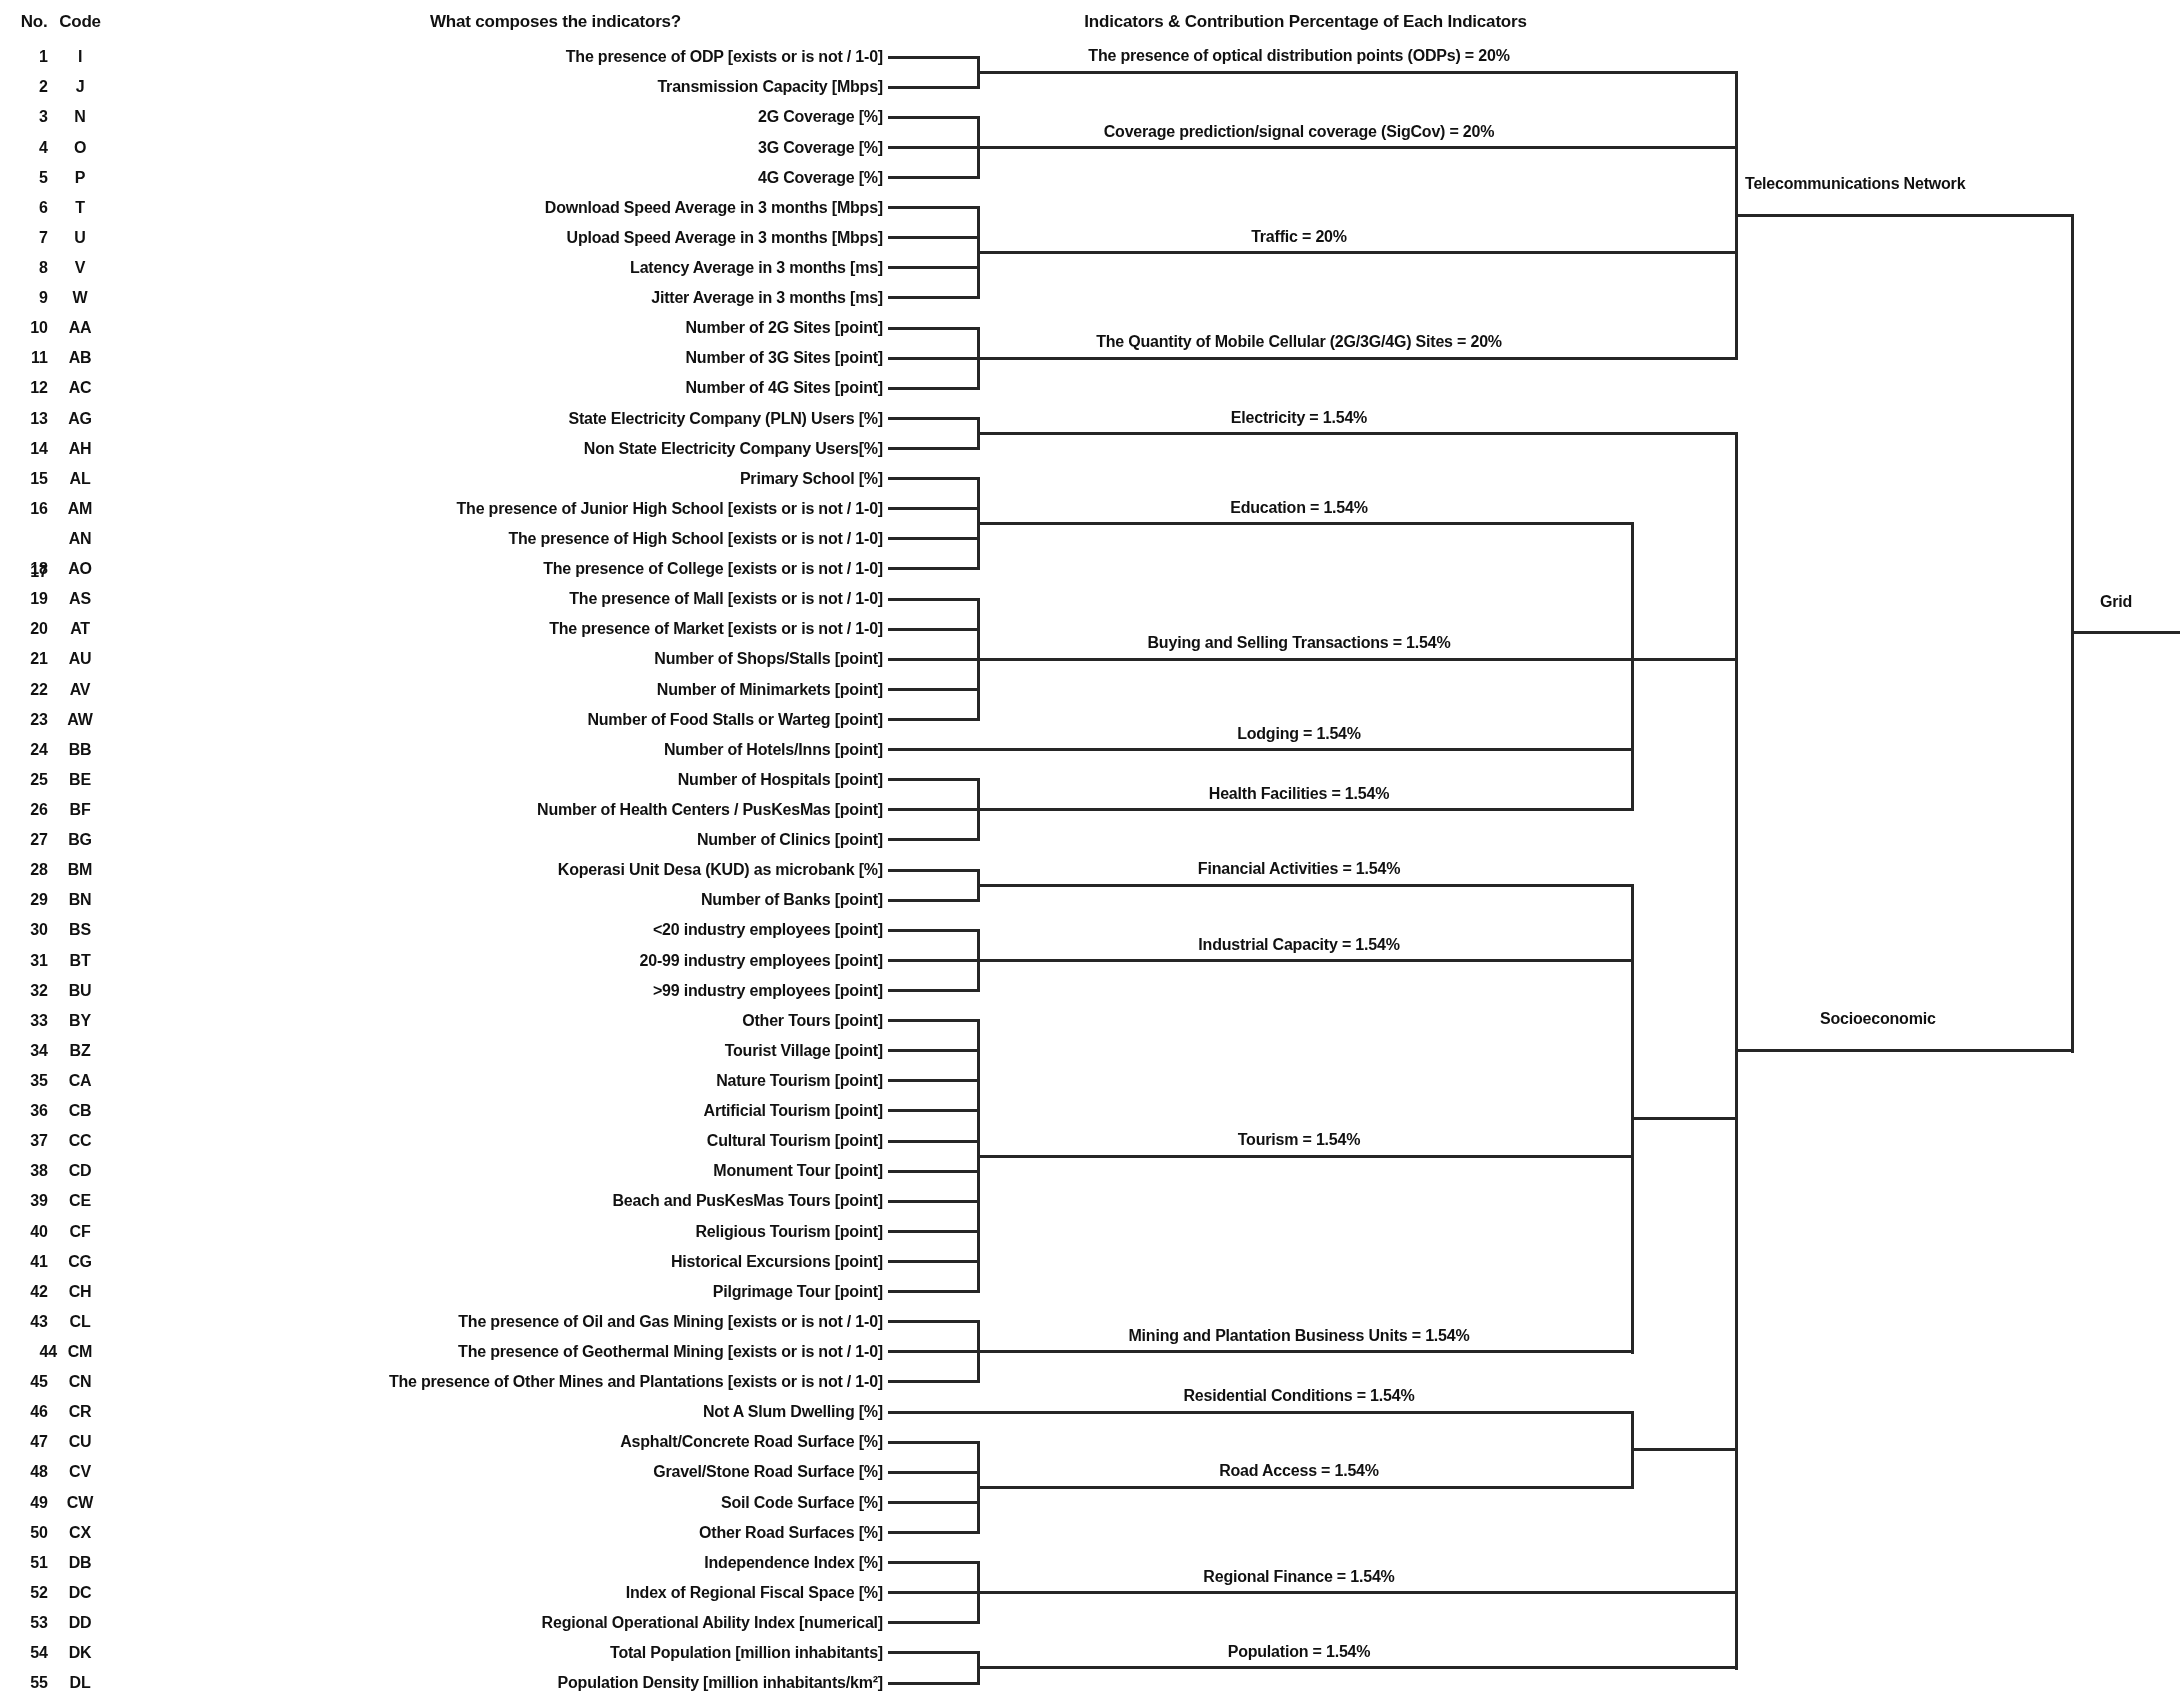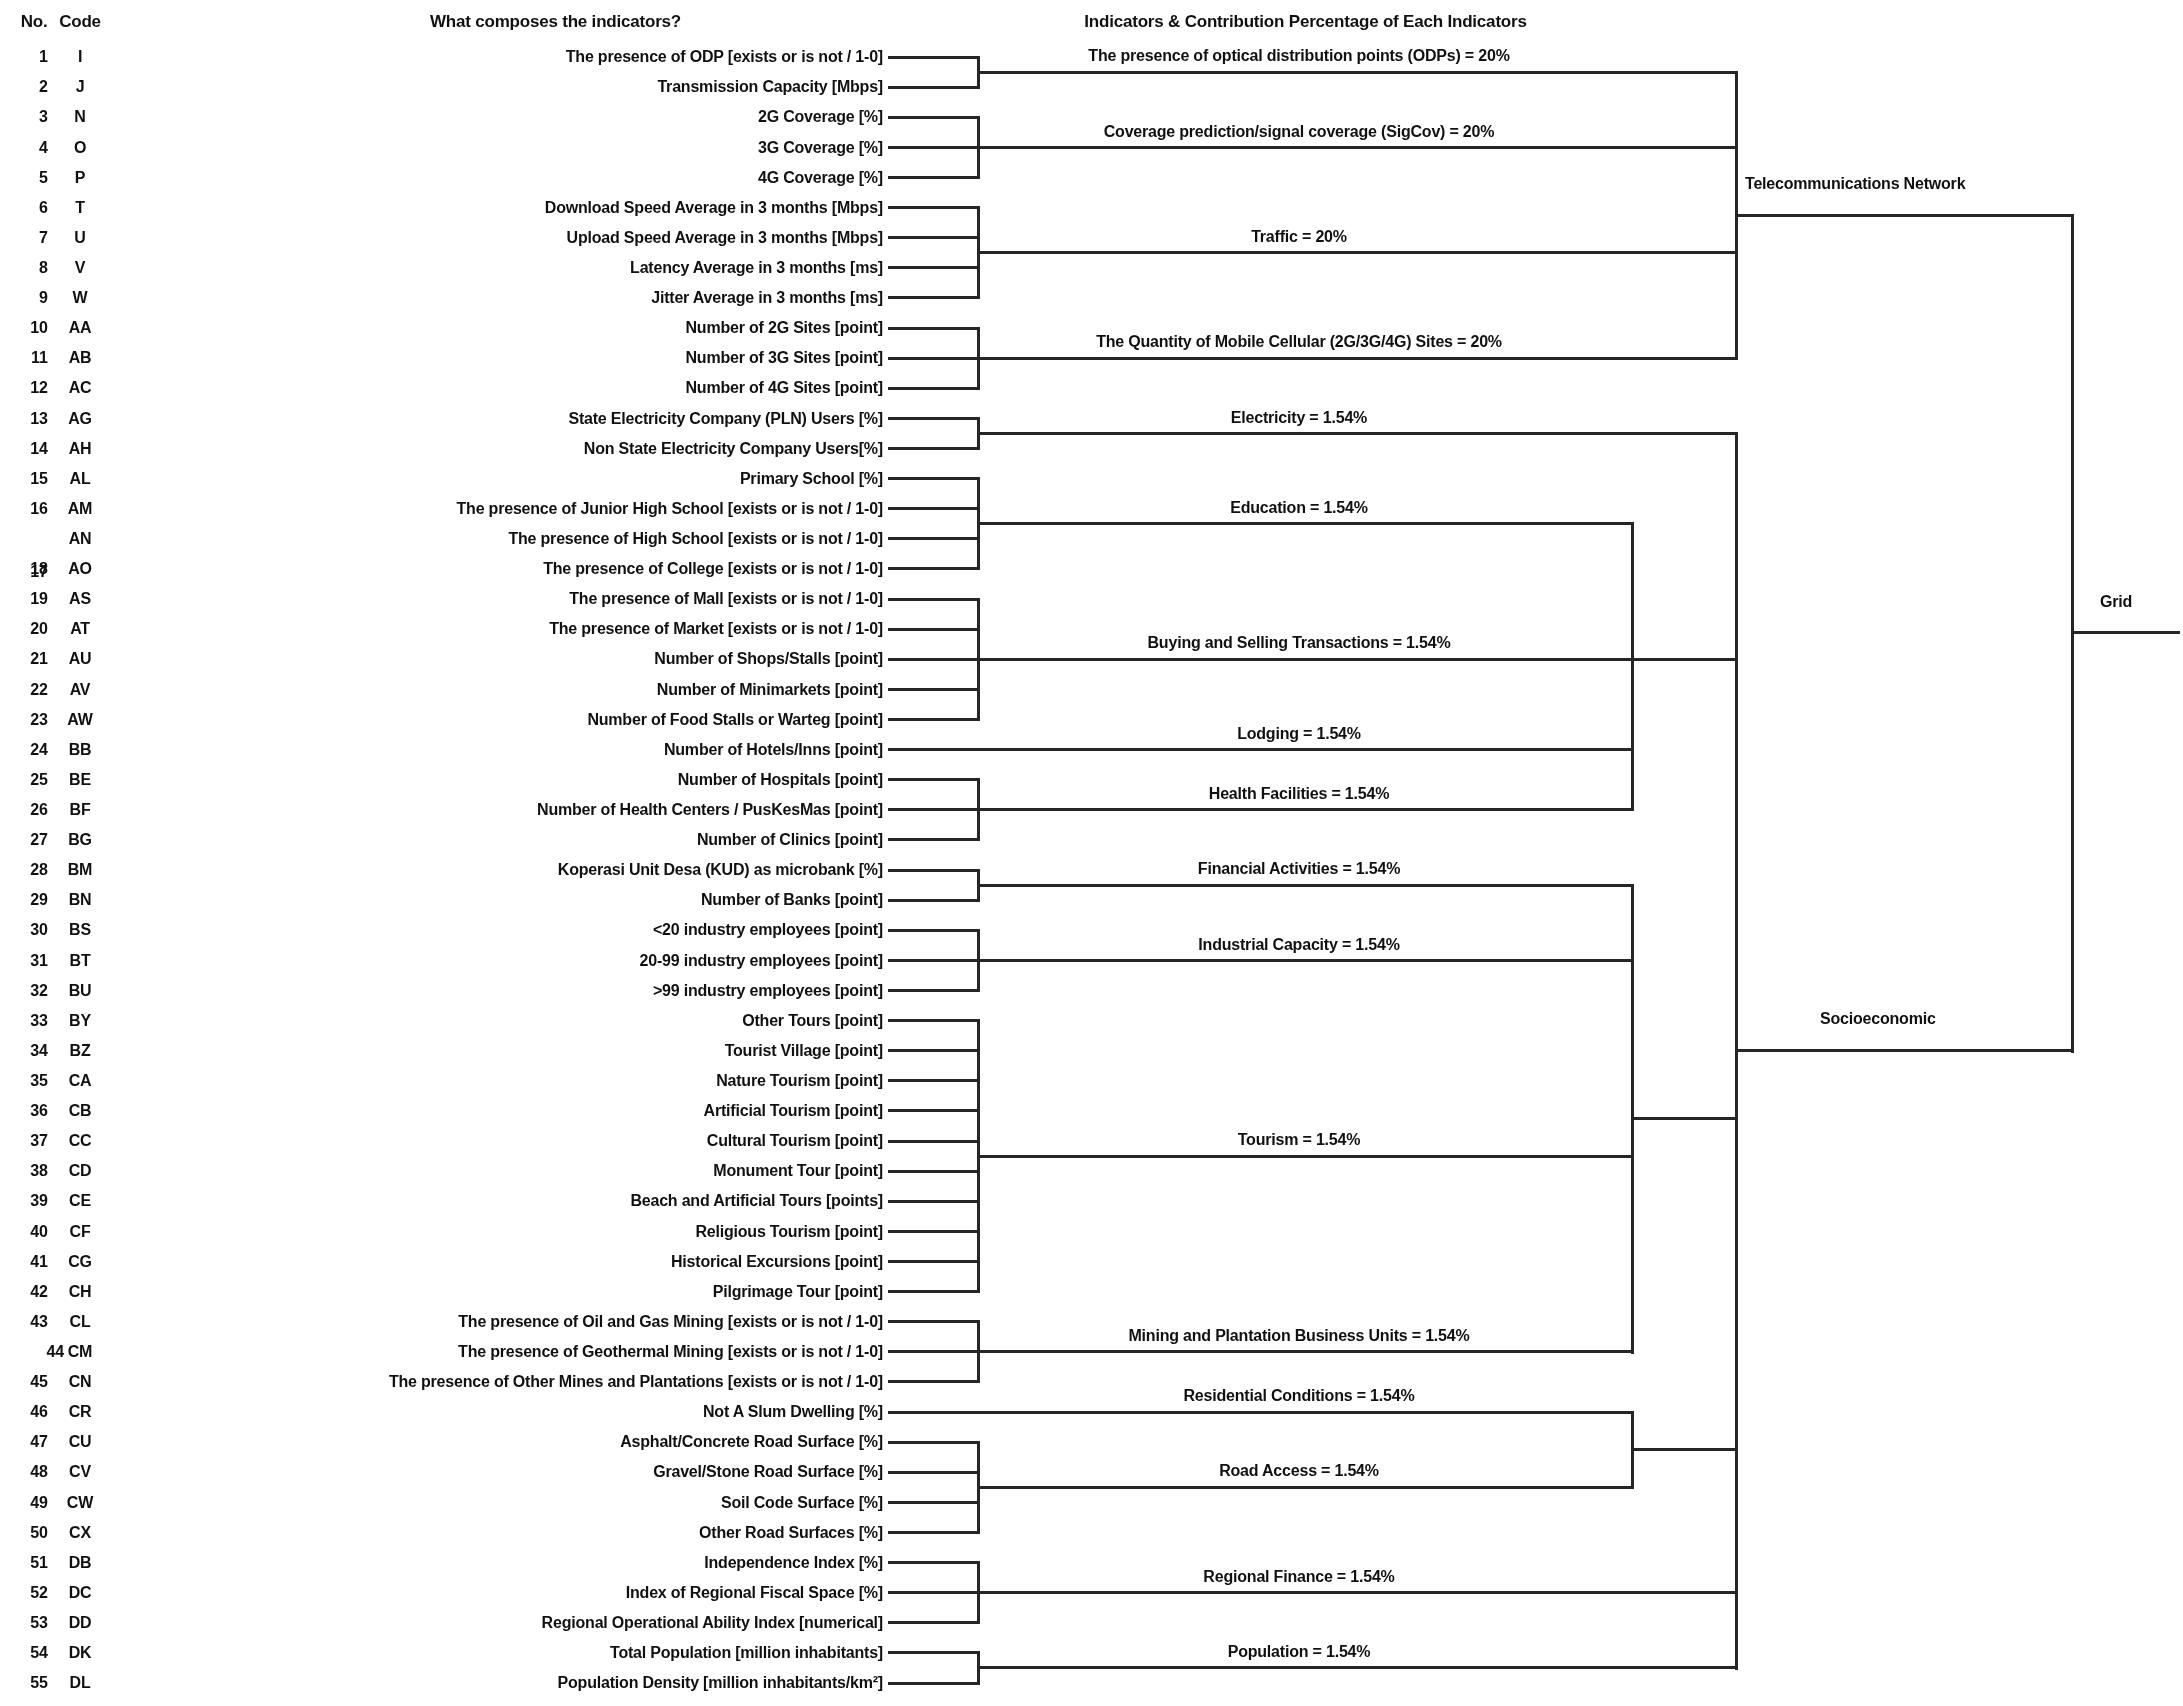--- a/index.html
+++ b/index.html
@@ -149,34 +149,34 @@
       <div class="txt center" style="left: 55px; top: 1101px; width: 50px;">CB</div>
       <div class="txt right" style="left: 129px; top: 1101px; width: 754px;">Artificial Tourism [point]</div>
       <div class="txt right" style="left: 7.6px; top: 1131px; width: 40px;">37</div>
       <div class="txt center" style="left: 55px; top: 1131px; width: 50px;">CC</div>
       <div class="txt right" style="left: 129px; top: 1131px; width: 754px;">Cultural Tourism [point]</div>
       <div class="txt right" style="left: 7.6px; top: 1161px; width: 40px;">38</div>
       <div class="txt center" style="left: 55px; top: 1161px; width: 50px;">CD</div>
       <div class="txt right" style="left: 129px; top: 1161px; width: 754px;">Monument Tour [point]</div>
       <div class="txt right" style="left: 7.6px; top: 1191px; width: 40px;">39</div>
       <div class="txt center" style="left: 55px; top: 1191px; width: 50px;">CE</div>
-      <div class="txt right" style="left: 129px; top: 1191px; width: 754px;">Beach and Artificial Tours [points]</div>
+      <div class="txt right" style="left: 129px; top: 1191px; width: 754px;">Beach and PusKesMas Tours [point]</div>
       <div class="txt right" style="left: 7.6px; top: 1222px; width: 40px;">40</div>
       <div class="txt center" style="left: 55px; top: 1222px; width: 50px;">CF</div>
       <div class="txt right" style="left: 129px; top: 1222px; width: 754px;">Religious Tourism [point]</div>
       <div class="txt right" style="left: 7.6px; top: 1252px; width: 40px;">41</div>
       <div class="txt center" style="left: 55px; top: 1252px; width: 50px;">CG</div>
       <div class="txt right" style="left: 129px; top: 1252px; width: 754px;">Historical Excursions [point]</div>
       <div class="txt right" style="left: 7.6px; top: 1282px; width: 40px;">42</div>
       <div class="txt center" style="left: 55px; top: 1282px; width: 50px;">CH</div>
       <div class="txt right" style="left: 129px; top: 1282px; width: 754px; text-align: right;">Pilgrimage Tour [point]</div>
       <div class="txt right" style="left: 7.6px; top: 1312px; width: 40px;">43</div>
       <div class="txt center" style="left: 55px; top: 1312px; width: 50px;">CL</div>
       <div class="txt right" style="left: 129px; top: 1312px; width: 754px;">The presence of Oil and Gas Mining [exists or is not / 1-0]</div>
-      <div class="txt right" style="left: 24px; top: 1342px; width: 40px;">44</div>
+      <div class="txt right" style="left: 17px; top: 1342px; width: 40px;">44</div>
       <div class="txt center" style="left: 55px; top: 1342px; width: 50px;">CM</div>
       <div class="txt right" style="left: 129px; top: 1342px; width: 754px;">The presence of Geothermal Mining [exists or is not / 1-0]</div>
       <div class="txt right" style="left: 7.6px; top: 1372px; width: 40px;">45</div>
       <div class="txt center" style="left: 55px; top: 1372px; width: 50px;">CN</div>
       <div class="txt right" style="left: 129px; top: 1372px; width: 754px;">The presence of Other Mines and Plantations [exists or is not / 1-0]</div>
       <div class="txt right" style="left: 7.6px; top: 1402px; width: 40px;">46</div>
       <div class="txt center" style="left: 55px; top: 1402px; width: 50px;">CR</div>
       <div class="txt right" style="left: 129px; top: 1402px; width: 754px;">Not A Slum Dwelling [%]</div>
       <div class="txt right" style="left: 7.6px; top: 1432px; width: 40px;">47</div>
       <div class="txt center" style="left: 55px; top: 1432px; width: 50px;">CU</div>

